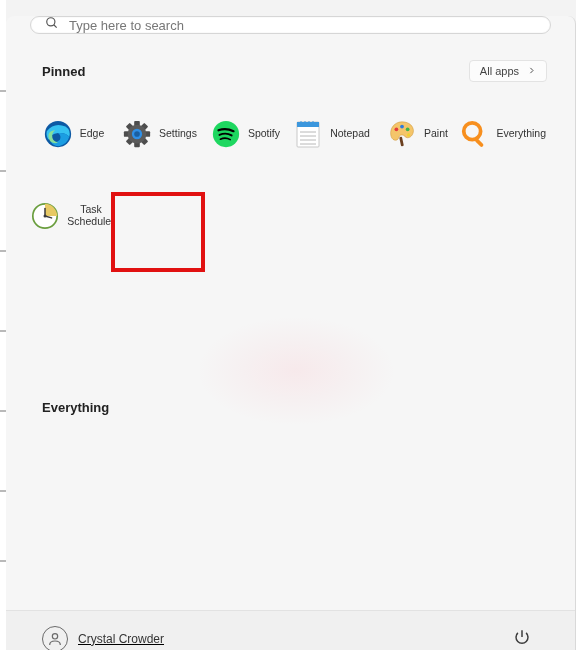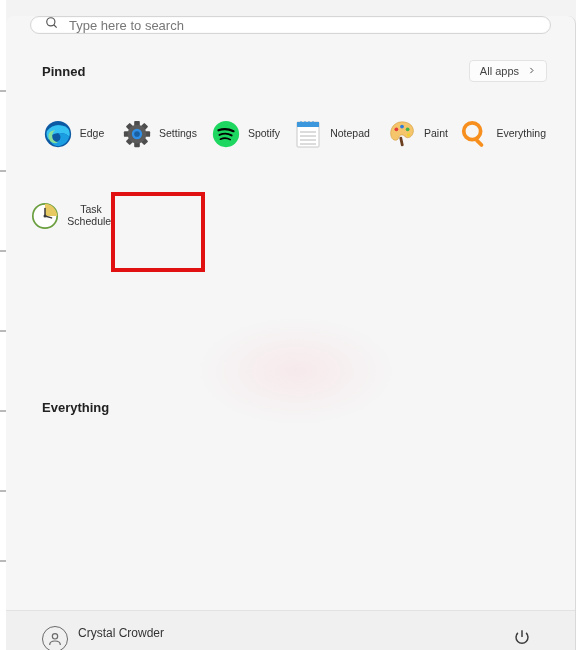--- a/index.html
+++ b/index.html
@@ -124,22 +124,24 @@
       height: 56px;
       border-top: 1px solid #e2e2e2;
       background: #f0f0f0;
       display: flex;
       align-items: center;
       justify-content: space-between;
       padding: 0 36px;
     }
     .user {
       display: flex;
+      align-items: center;
       gap: 10px;
       cursor: pointer;
+      text-decoration: underline;
     }
     .avatar {
       width: 26px;
       height: 26px;
       border-radius: 50%;
       border: 1.5px solid #6b6b6b;
       display: flex;
       align-items: center;
       justify-content: center;
     }

